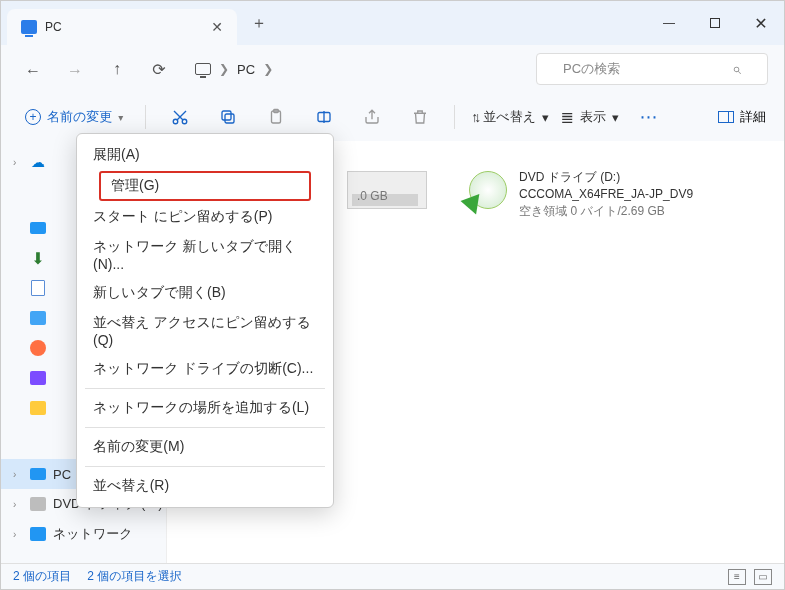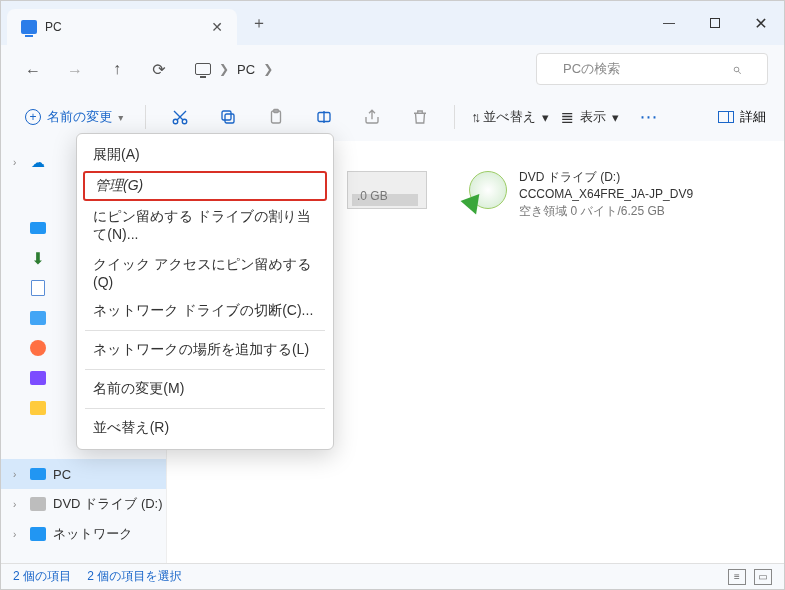--- a/index.html
+++ b/index.html
@@ -84,21 +84,21 @@
 .drive-sub{color:#777;}
 .cap-hint{position:absolute;left:190px;top:48px;font-size:12px;color:#777;}
 
 
 .prog{position:absolute;left:180px;top:30px;width:80px;height:38px;border:1px solid #ccc;background:#eee;}
 .prog-inner{height:12px;margin:22px 4px 0 4px;background:#d0d0d0;width:66px;}
 
 
 .ctxmenu{position:absolute;left:75px;top:132px;width:258px;background:#fff;border:1px solid #ccc;border-radius:6px;box-shadow:0 6px 24px rgba(0,0,0,0.18);padding:6px 0;z-index:50;}
 .ctx-item{font-size:14px;color:#333;padding:6px 16px;}
-.ctx-item.hl{border:2px solid #d93025;border-radius:3px;margin:1px 6px;padding:4px 10px;font-style:italic;}
+.ctx-item.hl{border:2px solid #d93025;border-radius:3px;margin:1px 22px;padding:4px 10px;}
 .ctx-sep{height:1px;background:#e0e0e0;margin:4px 8px;}
 
 
 .statusbar{position:absolute;bottom:0;left:0;right:0;height:26px;background:#f7f9fc;border-top:1px solid #e0e0e0;display:flex;align-items:center;padding:0 12px;font-size:12px;color:#1a66c9;gap:16px;}
 .statusbar .right{margin-left:auto;display:flex;gap:8px;color:#666;}
 .view-btn{width:18px;height:16px;border:1px solid #888;display:flex;align-items:center;justify-content:center;font-size:10px;}
 
 .hidden-partial{opacity:0.95;}
 </style>
 </head>
@@ -280,31 +280,33 @@
       </div>
     <div class="cap-hint">.0 GB</div>
     <div class="drive-item">
       <div class="dvd-big">
         <div class="dvd-disc"></div>
         <div class="dvd-arrow"></div>
       </div>
       <div class="drive-text">
         <div>DVD ドライブ (D:)</div>
         <div>CCCOMA_X64FRE_JA-JP_DV9</div>
-        <div class="drive-sub">空き領域 0 バイト/6.25 GB</div>
+        <div class="drive-sub">空き領域 0 バイト/2.69 GB</div>
       </div>
     </div>
   </div>
 </div>
 
 <div class="ctxmenu">
   <div class="ctx-item">展開(A)</div>
   <div class="ctx-item hl">管理(G)</div>
-  <div class="ctx-item">にピン留めする ドライブの割り当て(N)...</div>
-  <div class="ctx-item">クイック アクセスにピン留めする(Q)</div>
+  <div class="ctx-item">スタート にピン留めする(P)</div>
+  <div class="ctx-item">ネットワーク 新しいタブで開く(N)...</div>
+  <div class="ctx-item">新しいタブで開く(B)</div>
+  <div class="ctx-item">並べ替え アクセスにピン留めする(Q)</div>
   <div class="ctx-item">ネットワーク ドライブの切断(C)...</div>
   <div class="ctx-sep"></div>
   <div class="ctx-item">ネットワークの場所を追加する(L)</div>
   <div class="ctx-sep"></div>
   <div class="ctx-item">名前の変更(M)</div>
   <div class="ctx-sep"></div>
   <div class="ctx-item">並べ替え(R)</div>
 </div>
 
 <div class="statusbar">

